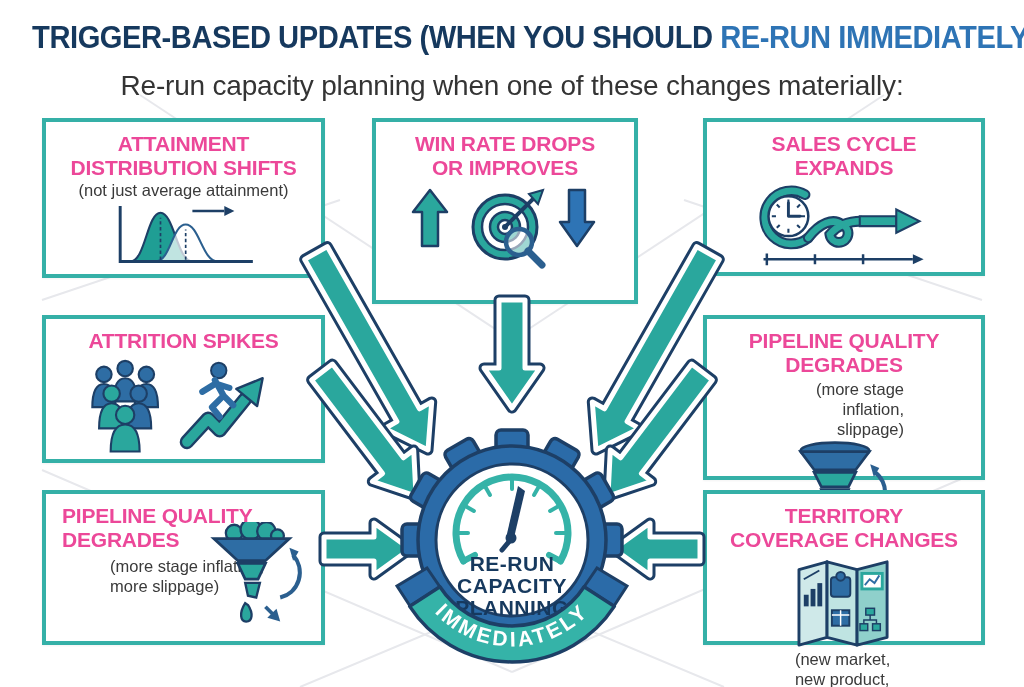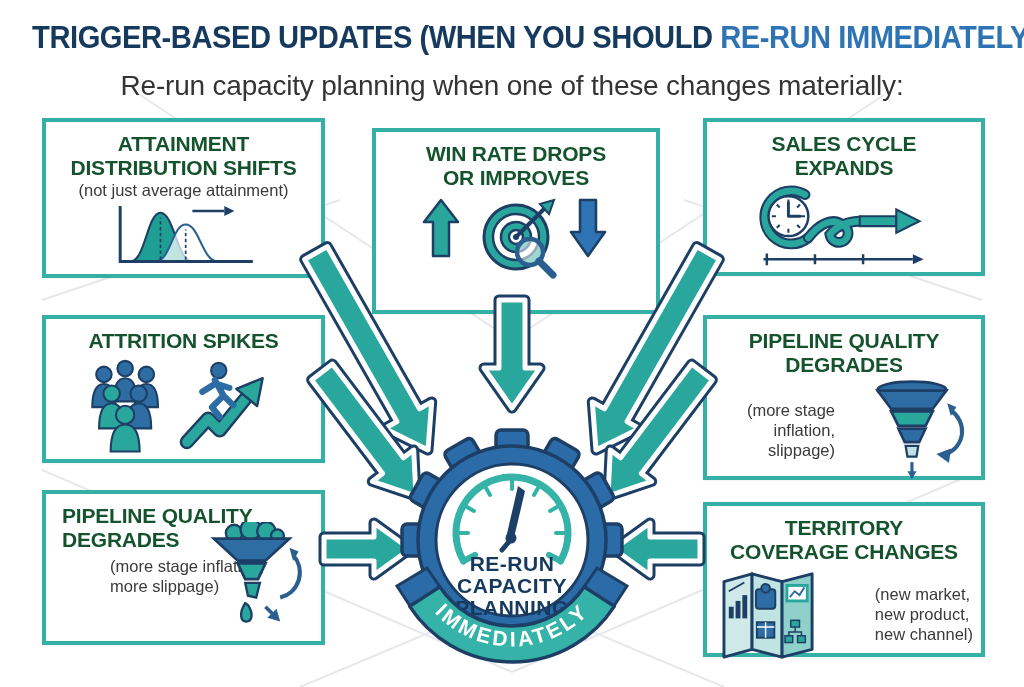--- a/index.html
+++ b/index.html
@@ -17,25 +17,25 @@
   .subtitle{
     position:absolute;top:70px;left:0;width:1024px;text-align:center;
     font-size:28px;color:#343434;letter-spacing:-.2px;
   }
   .box{
     position:absolute;background:#fff;border:4px solid #35b0a7;box-sizing:border-box;
     display:flex;flex-direction:column;align-items:center;padding:10px 8px 6px;
     box-shadow:0 1px 2px rgba(0,0,0,.05);
   }
   .box-title{
-    font-size:21px;font-weight:700;color:#14532d;text-align:center;line-height:1.12;
+    font-size:21px;font-weight:700;color:#ec4899;text-align:center;line-height:1.12;
     white-space:pre-line;letter-spacing:-.2px;
   }
   .box-sub{font-size:16.5px;color:#3a3a3a;text-align:right;white-space:pre-line;line-height:1.2;margin-top:2px;}
-  .row{display:flex;align-items:center;justify-content:space-between;width:100%;}
+  .row{display:flex;align-items:center;justify-content:flex-start;width:100%;flex-direction:column;}
   .left-align{align-items:flex-start;}
   .left-align .box-title,.left-align .box-sub{text-align:left;}
   .gear-wrap{position:absolute;left:377px;top:428px;width:270px;height:256px;}
   svg text{font-family:"Liberation Sans", sans-serif;}
 </style>
 </head>
 <body>
 
 <div class="stage">
 
@@ -64,21 +64,21 @@
     <svg width="180" height="72" viewBox="0 0 180 80">
       <path d="M26,72 C44,72 46,14 62,14 C78,14 82,72 100,72 Z" fill="#1f9e94" stroke="#1d3f66" stroke-width="2.5"></path>
       <path d="M56,72 C74,72 76,28 92,28 C108,28 112,72 130,72 Z" fill="rgba(255,255,255,0.72)" stroke="#2b5f8f" stroke-width="2.5"></path>
       <path d="M62,70 V20 M92,70 V34" stroke="#1d3f66" stroke-width="2" stroke-dasharray="4 3" fill="none"></path>
       <path d="M14,6 L14,72 L172,72" stroke="#1d3f66" stroke-width="3.5" fill="none"></path>
       <path d="M100,12 H138" stroke="#1d3f66" stroke-width="3" fill="none"></path>
       <polygon points="138,6 150,12 138,18" fill="#1d3f66"></polygon>
     </svg>
   </div>
 
-  <div class="box" style="left:372px;top:128px;width:288px;height:186px;">
+  <div class="box" style="left:372px;top:118px;width:266px;height:186px;">
     <div class="box-title">WIN RATE DROPS
 OR IMPROVES</div>
     <svg width="200" height="88" viewBox="0 0 200 88" style="margin-top:3px">
       <polygon points="25,8 8,30 17,30 17,64 33,64 33,30 42,30" fill="#2aa79d" stroke="#1d3f66" stroke-width="2.5" stroke-linejoin="round"></polygon>
       <circle cx="100" cy="45" r="32" fill="#2aa79d" stroke="#1d3f66" stroke-width="3"></circle>
       <circle cx="100" cy="45" r="23" fill="#ffffff" stroke="#1d3f66" stroke-width="2.5"></circle>
       <circle cx="100" cy="45" r="15" fill="#2aa79d" stroke="#1d3f66" stroke-width="2.5"></circle>
       <circle cx="100" cy="45" r="7" fill="#ffffff" stroke="#1d3f66" stroke-width="2.5"></circle>
       <circle cx="100" cy="45" r="3" fill="#1d3f66"></circle>
       <path d="M100,45 L128,17" stroke="#1d3f66" stroke-width="4"></path>
@@ -183,21 +183,21 @@
       <path d="M32,45 L62,45 L54,62 L40,62 Z" fill="#2aa79d" stroke="#1d3f66" stroke-width="3"></path>
       <path d="M40,66 L56,66 L52,82 L43,80 Z" fill="#2aa79d" stroke="#1d3f66" stroke-width="2.5"></path>
       <path d="M40,88 C33,99 35,108 41,108 C48,108 49,99 43,90 Z" fill="#2aa79d" stroke="#1d3f66" stroke-width="2.5"></path>
       <path d="M92,36 A28,28 0 0 1 78,82" fill="none" stroke="#2b5f8f" stroke-width="4.5"></path>
       <polygon points="88,28 98,32 92,42" fill="#2b5f8f"></polygon>
       <path d="M62,92 L72,102" stroke="#2b5f8f" stroke-width="4"></path>
       <polygon points="74,94 78,108 64,104" fill="#2b5f8f"></polygon>
     </svg>
   </div>
 
-  <div class="box" style="left:703px;top:502px;width:282px;height:155px;">
+  <div class="box" style="left:703px;top:490px;width:282px;height:155px;">
     <div class="box-title">TERRITORY
 COVERAGE CHANGES</div>
     <div class="row" style="margin-top:5px;">
       <svg width="108" height="92" viewBox="0 0 105 95">
         <path d="M6,14 L35,6 L35,84 L6,92 Z" fill="#cfe9e9" stroke="#1d3f66" stroke-width="3" stroke-linejoin="round"></path>
         <path d="M35,6 L66,14 L66,92 L35,84 Z" fill="#bfe4e2" stroke="#1d3f66" stroke-width="3" stroke-linejoin="round"></path>
         <path d="M66,14 L97,6 L97,84 L66,92 Z" fill="#8fd0cb" stroke="#1d3f66" stroke-width="3" stroke-linejoin="round"></path>
         <g fill="#1d3f66">
           <rect x="11" y="40" width="5" height="12"></rect>
             <rect x="18" y="34" width="5" height="18"></rect>

